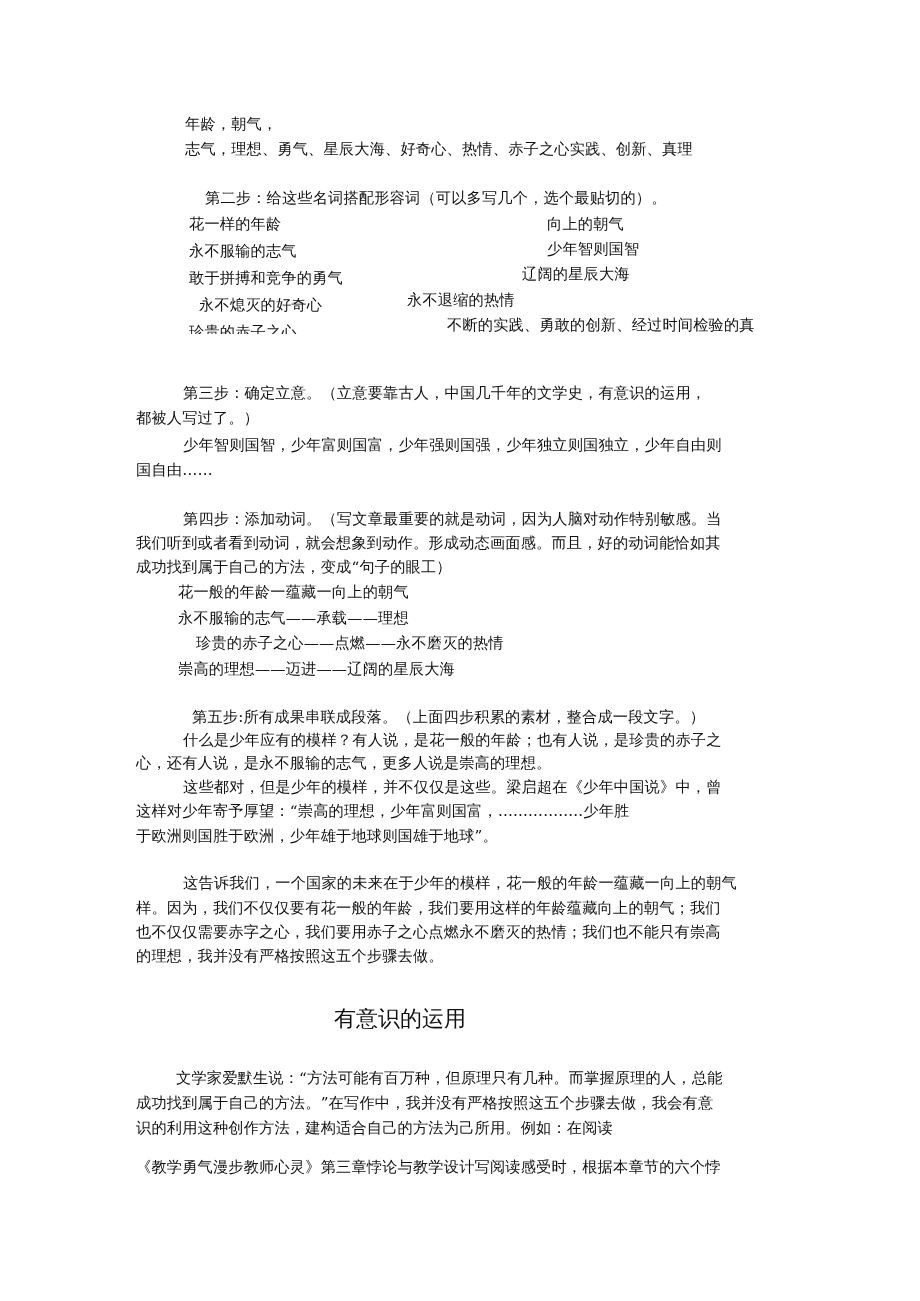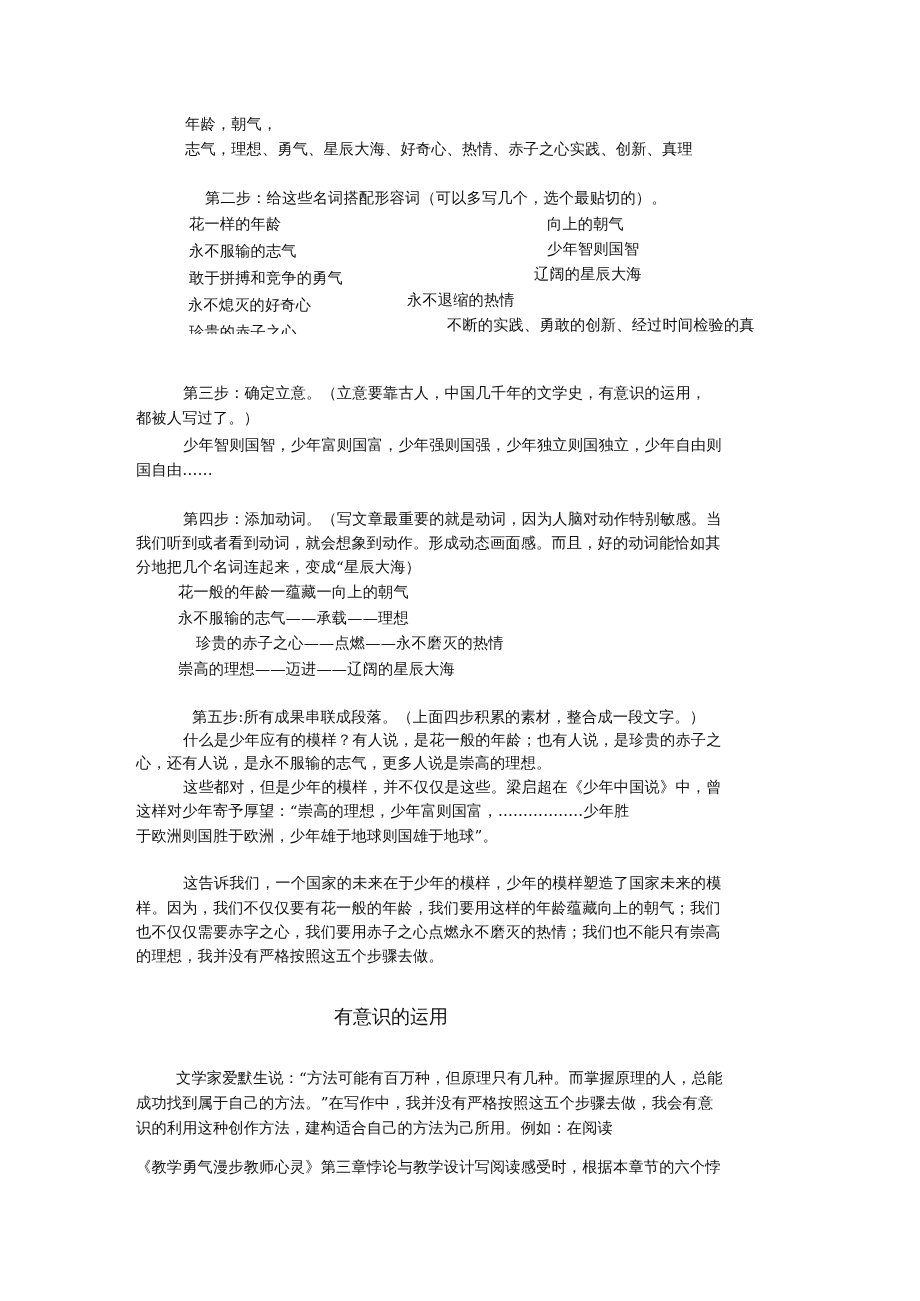--- a/index.html
+++ b/index.html
@@ -1,62 +1,62 @@
 <!DOCTYPE html>
 <html><head>
 <meta charset="utf-8">
 <style>
   html, body { margin: 0; padding: 0; background: #ffffff; }
   body { width: 920px; height: 1301px; position: relative; overflow: hidden;
          font-family: "DejaVu Serif", "Liberation Serif", serif; color: #111; }
   .ln { position: absolute; white-space: nowrap; font-size: 15.2px; line-height: 20px; letter-spacing: 0.2px; }
   .clip { position: absolute; overflow: hidden; }
-  .title { position: absolute; font-size: 19px; white-space: nowrap; }
+  .title { position: absolute; font-size: 22px; white-space: nowrap; }
 </style>
 </head>
 <body>
 
 <div class="ln" style="left:185px;top:114px">年龄，朝气，</div>
 <div class="ln" style="left:185px;top:139px">志气，理想、勇气、星辰大海、好奇心、热情、赤子之心实践、创新、真理</div>
 
 <div class="ln" style="left:205px;top:188px">第二步：给这些名词搭配形容词（可以多写几个，选个最贴切的）。</div>
 <div class="ln" style="left:189px;top:214px">花一样的年龄</div>
 <div class="ln" style="left:189px;top:241px">永不服输的志气</div>
 <div class="ln" style="left:189px;top:268px">敢于拼搏和竞争的勇气</div>
-<div class="ln" style="left:188px;top:295px">永不熄灭的好奇心</div>
+<div class="ln" style="left:199px;top:295px">永不熄灭的好奇心</div>
 <div class="clip" style="left:189px;top:318px;width:180px;height:16px">
   <div class="ln" style="left:0;top:4px">珍贵的赤子之心</div>
 </div>
 <div class="ln" style="left:547px;top:214px">向上的朝气</div>
 <div class="ln" style="left:547px;top:239px">少年智则国智</div>
-<div class="ln" style="left:534px;top:264px">辽阔的星辰大海</div>
+<div class="ln" style="left:522px;top:264px">辽阔的星辰大海</div>
 <div class="ln" style="left:407px;top:290px">永不退缩的热情</div>
 <div class="ln" style="left:447px;top:315px">不断的实践、勇敢的创新、经过时间检验的真</div>
 
 <div class="ln" style="left:183px;top:383px">第三步：确定立意。（立意要靠古人，中国几千年的文学史，有意识的运用，</div>
 <div class="ln" style="left:136px;top:408px">都被人写过了。）</div>
 <div class="ln" style="left:183px;top:435px">少年智则国智，少年富则国富，少年强则国强，少年独立则国独立，少年自由则</div>
 <div class="ln" style="left:136px;top:460px">国自由……</div>
 
 <div class="ln" style="left:183px;top:509px">第四步：添加动词。（写文章最重要的就是动词，因为人脑对动作特别敏感。当</div>
 <div class="ln" style="left:136px;top:533px">我们听到或者看到动词，就会想象到动作。形成动态画面感。而且，好的动词能恰如其</div>
-<div class="ln" style="left:136px;top:557px">分地把几个名词连起来，变成“星辰大海）</div>
+<div class="ln" style="left:136px;top:557px">成功找到属于自己的方法，变成“句子的眼工）</div>
 <div class="ln" style="left:178px;top:582px">花一般的年龄一蕴藏一向上的朝气</div>
 <div class="ln" style="left:178px;top:608px">永不服输的志气——承载——理想</div>
 <div class="ln" style="left:196px;top:633px">珍贵的赤子之心——点燃——永不磨灭的热情</div>
 <div class="ln" style="left:178px;top:659px">崇高的理想——迈进——辽阔的星辰大海</div>
 
 <div class="ln" style="left:192px;top:707px">第五步:所有成果串联成段落。（上面四步积累的素材，整合成一段文字。）</div>
 <div class="ln" style="left:183px;top:730px">什么是少年应有的模样？有人说，是花一般的年龄；也有人说，是珍贵的赤子之</div>
 <div class="ln" style="left:136px;top:753px">心，还有人说，是永不服输的志气，更多人说是崇高的理想。</div>
 <div class="ln" style="left:183px;top:777px">这些都对，但是少年的模样，并不仅仅是这些。梁启超在《少年中国说》中，曾</div>
 <div class="ln" style="left:136px;top:801px">这样对少年寄予厚望：“崇高的理想，少年富则国富，.................少年胜</div>
 <div class="ln" style="left:136px;top:826px">于欧洲则国胜于欧洲，少年雄于地球则国雄于地球”。</div>
 
-<div class="ln" style="left:183px;top:873px">这告诉我们，一个国家的未来在于少年的模样，少年的模样塑造了国家未来的模</div>
+<div class="ln" style="left:183px;top:873px">这告诉我们，一个国家的未来在于少年的模样，花一般的年龄一蕴藏一向上的朝气</div>
 <div class="ln" style="left:136px;top:898px">样。因为，我们不仅仅要有花一般的年龄，我们要用这样的年龄蕴藏向上的朝气；我们</div>
 <div class="ln" style="left:136px;top:922px">也不仅仅需要赤字之心，我们要用赤子之心点燃永不磨灭的热情；我们也不能只有崇高</div>
 <div class="ln" style="left:136px;top:946px">的理想，我并没有严格按照这五个步骤去做。</div>
 
 <div class="title" style="left:334px;top:1004px">有意识的运用</div>
 <div class="ln" style="left:176px;top:1068px">文学家爱默生说：“方法可能有百万种，但原理只有几种。而掌握原理的人，总能</div>
 <div class="ln" style="left:136px;top:1093px">成功找到属于自己的方法。”在写作中，我并没有严格按照这五个步骤去做，我会有意</div>
 <div class="ln" style="left:136px;top:1118px">识的利用这种创作方法，建构适合自己的方法为己所用。例如：在阅读</div>
 <div class="ln" style="left:136px;top:1157px">《教学勇气漫步教师心灵》第三章悖论与教学设计写阅读感受时，根据本章节的六个悖</div>
 

